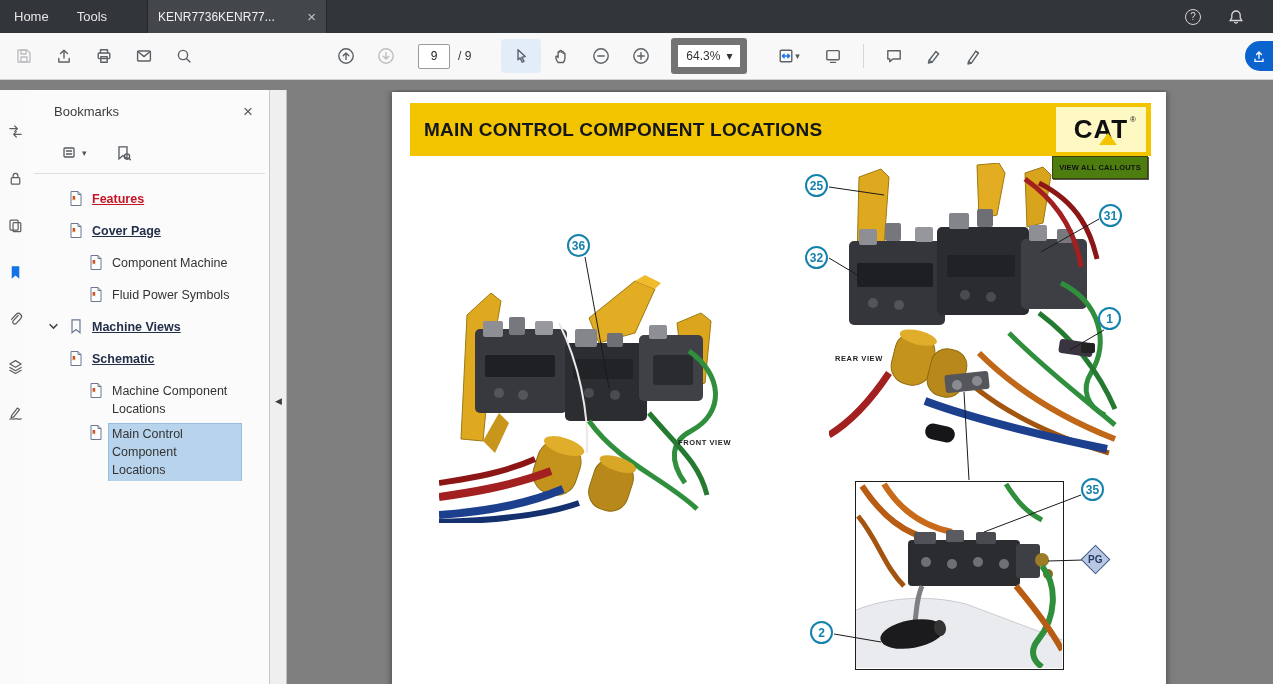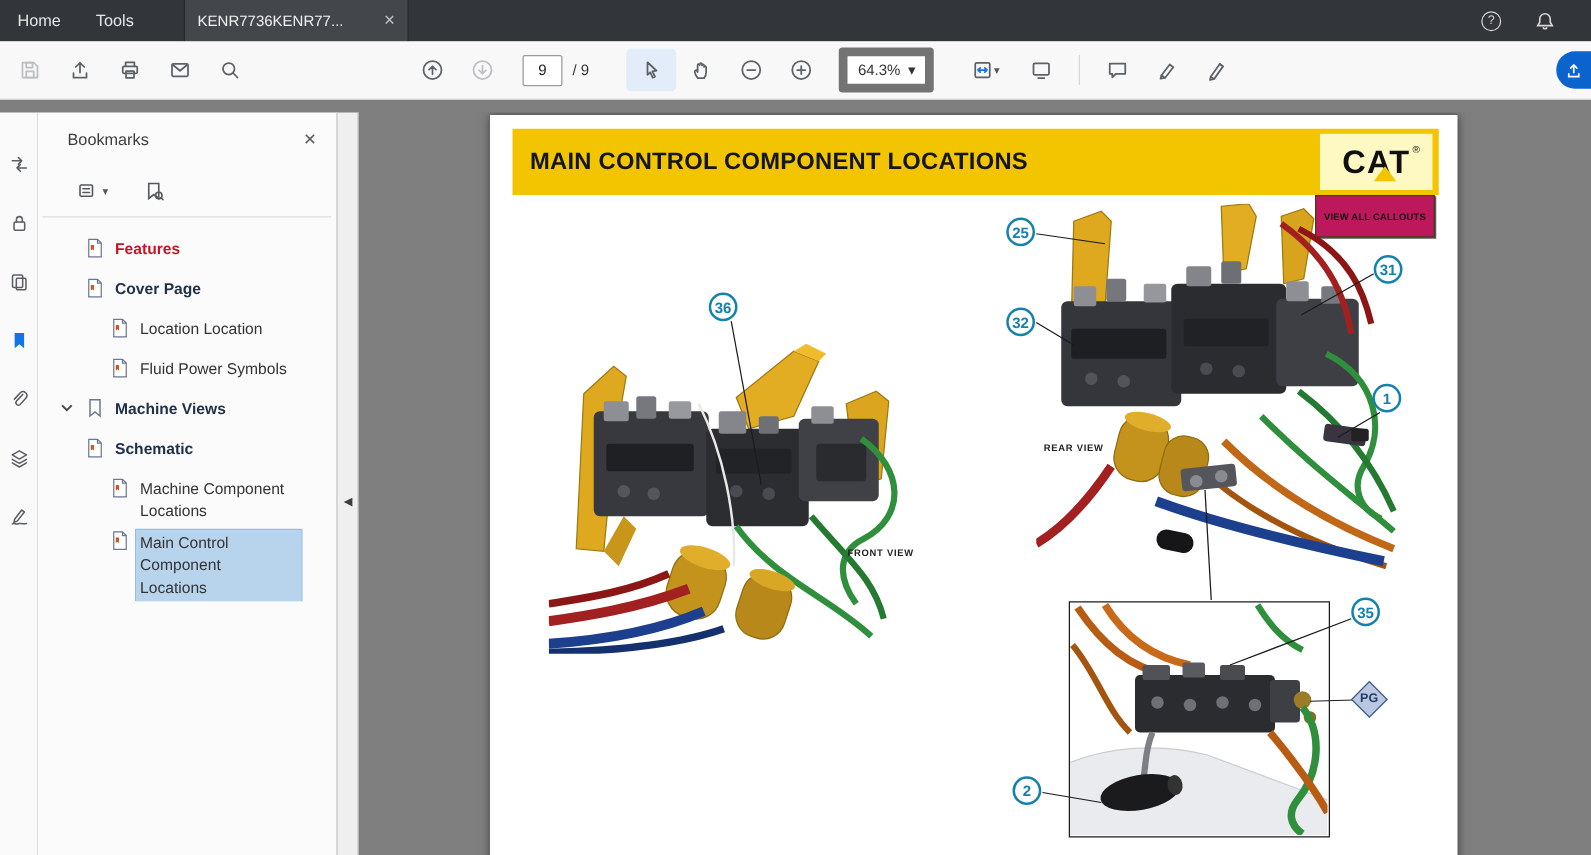--- a/index.html
+++ b/index.html
@@ -66,21 +66,21 @@
   .bm-tool svg { width:16px; height:16px; }
   .bm-tool svg * { stroke:#55595d; fill:none; stroke-width:1.3; stroke-linecap:round; }
   .bm-tree { padding-top:10px; overflow:hidden; }
   .bm-row { position:relative; display:flex; align-items:flex-start; min-height:32px;
     padding-top:6px; cursor:pointer; }
   .bm-row.lvl1 { padding-left:38px; }
   .bm-row.lvl2 { padding-left:58px; }
   .bm-chevron { position:absolute; left:18px; top:9px; width:11px; height:11px; cursor:pointer; }
   .bm-icon { width:16px; height:17px; margin-right:8px; flex:0 0 auto; }
   .bm-label { line-height:18px; color:#333; max-width:132px; }
-  .bm-label.bold { font-weight:bold; color:#23304a; }
+  .bm-label.bold { font-weight:bold; color:#23304a;text-decoration:underline; }
   .bm-label.red { color:#c41425; }
   .bm-label.selected { background:#b8d4ed; outline:1px solid #95bde2; padding:1px 10px 2px 3px; margin-left:-3px; }
 
   #splitter { width:17px; background:#efeff0; border-right:1px solid #bfbfc0; position:relative; }
   .collapse-btn { position:absolute; top:290px; left:2px; width:13px; height:42px;
     display:flex; align-items:center; justify-content:center; font-size:9px; color:#3c3c3c; cursor:pointer; }
 
   #content { flex:1; position:relative; background:#7f7f7f; overflow:hidden; }
   #bottom-strip { position:absolute; left:0; right:0; bottom:0; height:4px; background:#101010; }
 
@@ -89,22 +89,22 @@
     background:#fff; box-shadow:0 0 7px rgba(0,0,0,.5); }
   #title-bar { position:absolute; left:18px; top:11px; width:741px; height:53px;
     background:#f3c400; display:flex; align-items:center; }
   .doc-title { font-size:19px; font-weight:bold; color:#13161d; padding-left:14px; letter-spacing:.2px; }
   .cat-logo { position:absolute; right:5px; top:4px; bottom:4px; width:90px; background:#fef9c3;
     display:flex; align-items:center; justify-content:center; }
   .cat-text { font-weight:900; font-size:26px; color:#101010; letter-spacing:1px; position:relative; z-index:2; }
   .cat-reg { font-size:8px; color:#101010; position:absolute; top:8px; right:10px; }
   .cat-tri { position:absolute; bottom:7px; left:50%; margin-left:-2px; width:0; height:0;
     border-left:9px solid transparent; border-right:9px solid transparent; border-bottom:12px solid #f3c400; z-index:3; }
-  .view-callouts { position:absolute; left:660px; top:64px; width:96px; height:34px;
-    background:#be185d; border:1px solid #3f3f14; box-shadow:1px 1px 0 rgba(0,0,0,.65);
+  .view-callouts { position:absolute; left:660px; top:64px; width:96px; height:23px;
+    background:#4d7c0f; border:1px solid #3f3f14; box-shadow:1px 1px 0 rgba(0,0,0,.65);
     font-size:7.5px; font-weight:bold; color:#111; display:flex; align-items:center;
     justify-content:center; letter-spacing:.2px; cursor:pointer; }
   .view-label { position:absolute; font-size:7.5px; font-weight:bold; color:#222; letter-spacing:.6px; }
   .illus { position:absolute; }
   .inset-box { position:absolute; left:463px; top:389px; width:209px; height:189px;
     background:#fff; border:1.5px solid #1c1c1c; }
   .overlay { position:absolute; left:0; top:0; pointer-events:none; }
   .callout { position:absolute; width:23px; height:23px; border:2px solid #1581ad; border-radius:50%;
     background:#fff; color:#1581ad; font-size:12px; font-weight:600;
     display:flex; align-items:center; justify-content:center; cursor:pointer; z-index:5; }
@@ -355,21 +355,21 @@
 
 
         <div class="bm-row lvl2">
           <span class="bm-icon">
             <svg viewBox="0 0 16 17">
                 <path d="M3,1.5 h7 l3,3 V15.5 h-10 Z" fill="#fff" stroke="#6b7892"></path>
                 <path d="M10,1.5 v3 h3" fill="none" stroke="#6b7892"></path>
                 <path d="M4.6,6 h2.6 v4.4 l-1.3,-1.1 -1.3,1.1 Z" fill="#d0541f"></path>
               </svg>
           </span>
-          <span class="bm-label">Location Location</span>
+          <span class="bm-label">Component Machine</span>
         </div>
         <div class="bm-row lvl2">
           <span class="bm-icon">
             <svg viewBox="0 0 16 17">
                 <path d="M3,1.5 h7 l3,3 V15.5 h-10 Z" fill="#fff" stroke="#6b7892"></path>
                 <path d="M10,1.5 v3 h3" fill="none" stroke="#6b7892"></path>
                 <path d="M4.6,6 h2.6 v4.4 l-1.3,-1.1 -1.3,1.1 Z" fill="#d0541f"></path>
               </svg>
           </span>
           <span class="bm-label">Fluid Power Symbols</span>

